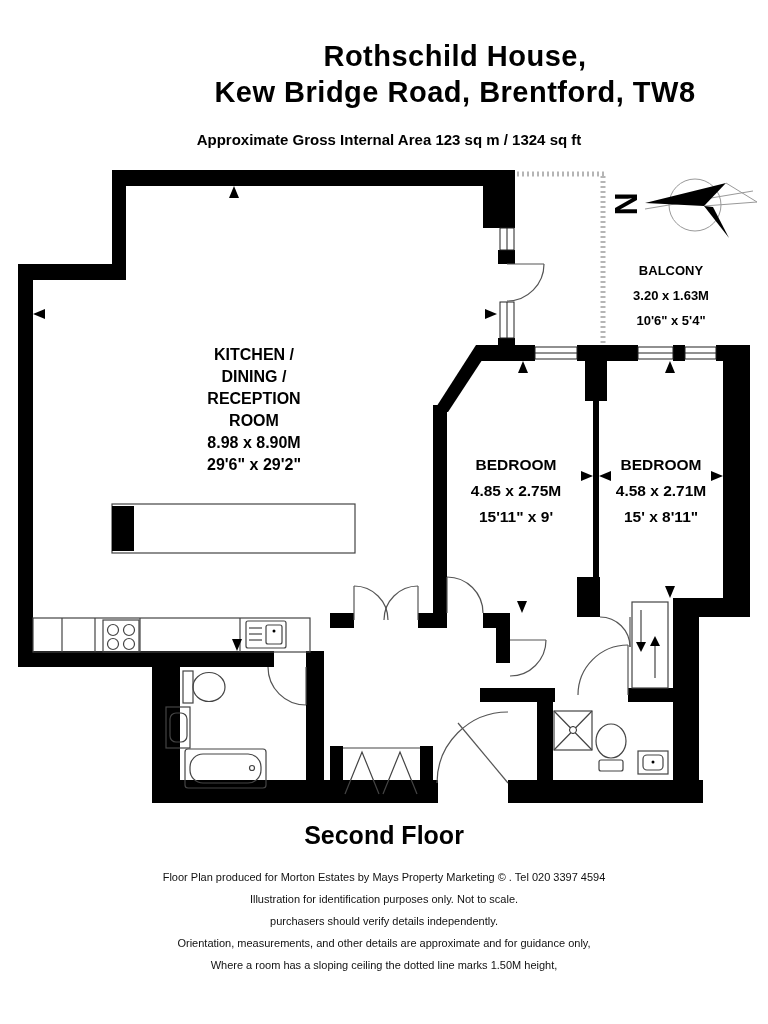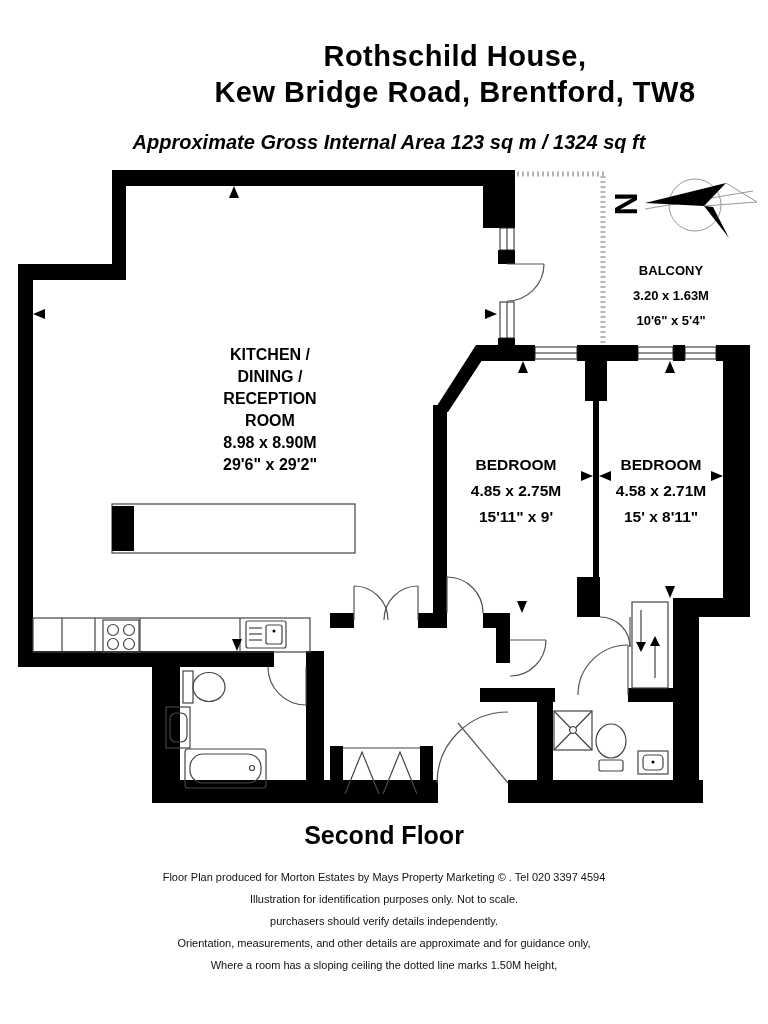--- a/index.html
+++ b/index.html
@@ -1,21 +1,21 @@
 <!DOCTYPE html>
 <html><head>
 <meta charset="utf-8">
 <style>
   html,body{margin:0;padding:0;background:#fff;}
   .page{position:relative;width:768px;height:1024px;background:#fff;overflow:hidden;
         font-family:"Liberation Sans",sans-serif;color:#000;border-radius:6px;}
   .abs{position:absolute;}
   .ctr{transform:translateX(-50%);text-align:center;white-space:nowrap;}
   .title-line{font-weight:bold;font-size:29px;line-height:36px;letter-spacing:.5px;}
-  .area-line{font-weight:bold;font-size:20px;font-style:italic;}
+  .area-line{font-weight:bold;font-size:15px;}
   .room-label{font-weight:bold;}
   .room-label div{white-space:nowrap;}
   .lbl-kitchen{font-size:16px;line-height:22px;}
   .lbl-bed{font-size:15.5px;line-height:26px;}
   .lbl-balcony{font-size:13px;line-height:25px;}
   .floor-label{font-weight:bold;font-size:25px;}
   .footer{width:768px;text-align:center;font-size:11px;line-height:22px;color:#111;}
   svg{position:absolute;left:0;top:0;}
   .wall{fill:#000;stroke:none;}
   .door{fill:none;stroke:#555;stroke-width:1.2;}
@@ -225,21 +225,21 @@
     <g>
       <circle class="comp" cx="695" cy="205" r="26"></circle>
       <line class="comp" x1="645" y1="209" x2="753" y2="191"></line>
       <polyline class="comp" points="726,183 757,202 704,206"></polyline>
       <polygon class="dim" points="645,203 726,183 704,206"></polygon>
       <polygon class="dim" points="704,206 729,238 713,207"></polygon>
       <text x="626" y="215" transform="rotate(-90 626 204)" text-anchor="middle" font-family="Liberation Sans, sans-serif" font-size="32" font-weight="bold">N</text>
     </g>
   </svg>
 
-  <div class="abs ctr room-label lbl-kitchen" style="left:270px;top:344px;text-align:center;">
+  <div class="abs ctr room-label lbl-kitchen" style="left:254px;top:344px;text-align:center;">
     <div>KITCHEN /</div>
     <div>DINING /</div>
     <div>RECEPTION</div>
     <div>ROOM</div>
     <div>8.98 x 8.90M</div>
     <div>29'6" x 29'2"</div>
   </div>
 
   <div class="abs ctr room-label lbl-bed" style="left:516px;top:452px;">
     <div>BEDROOM</div>

